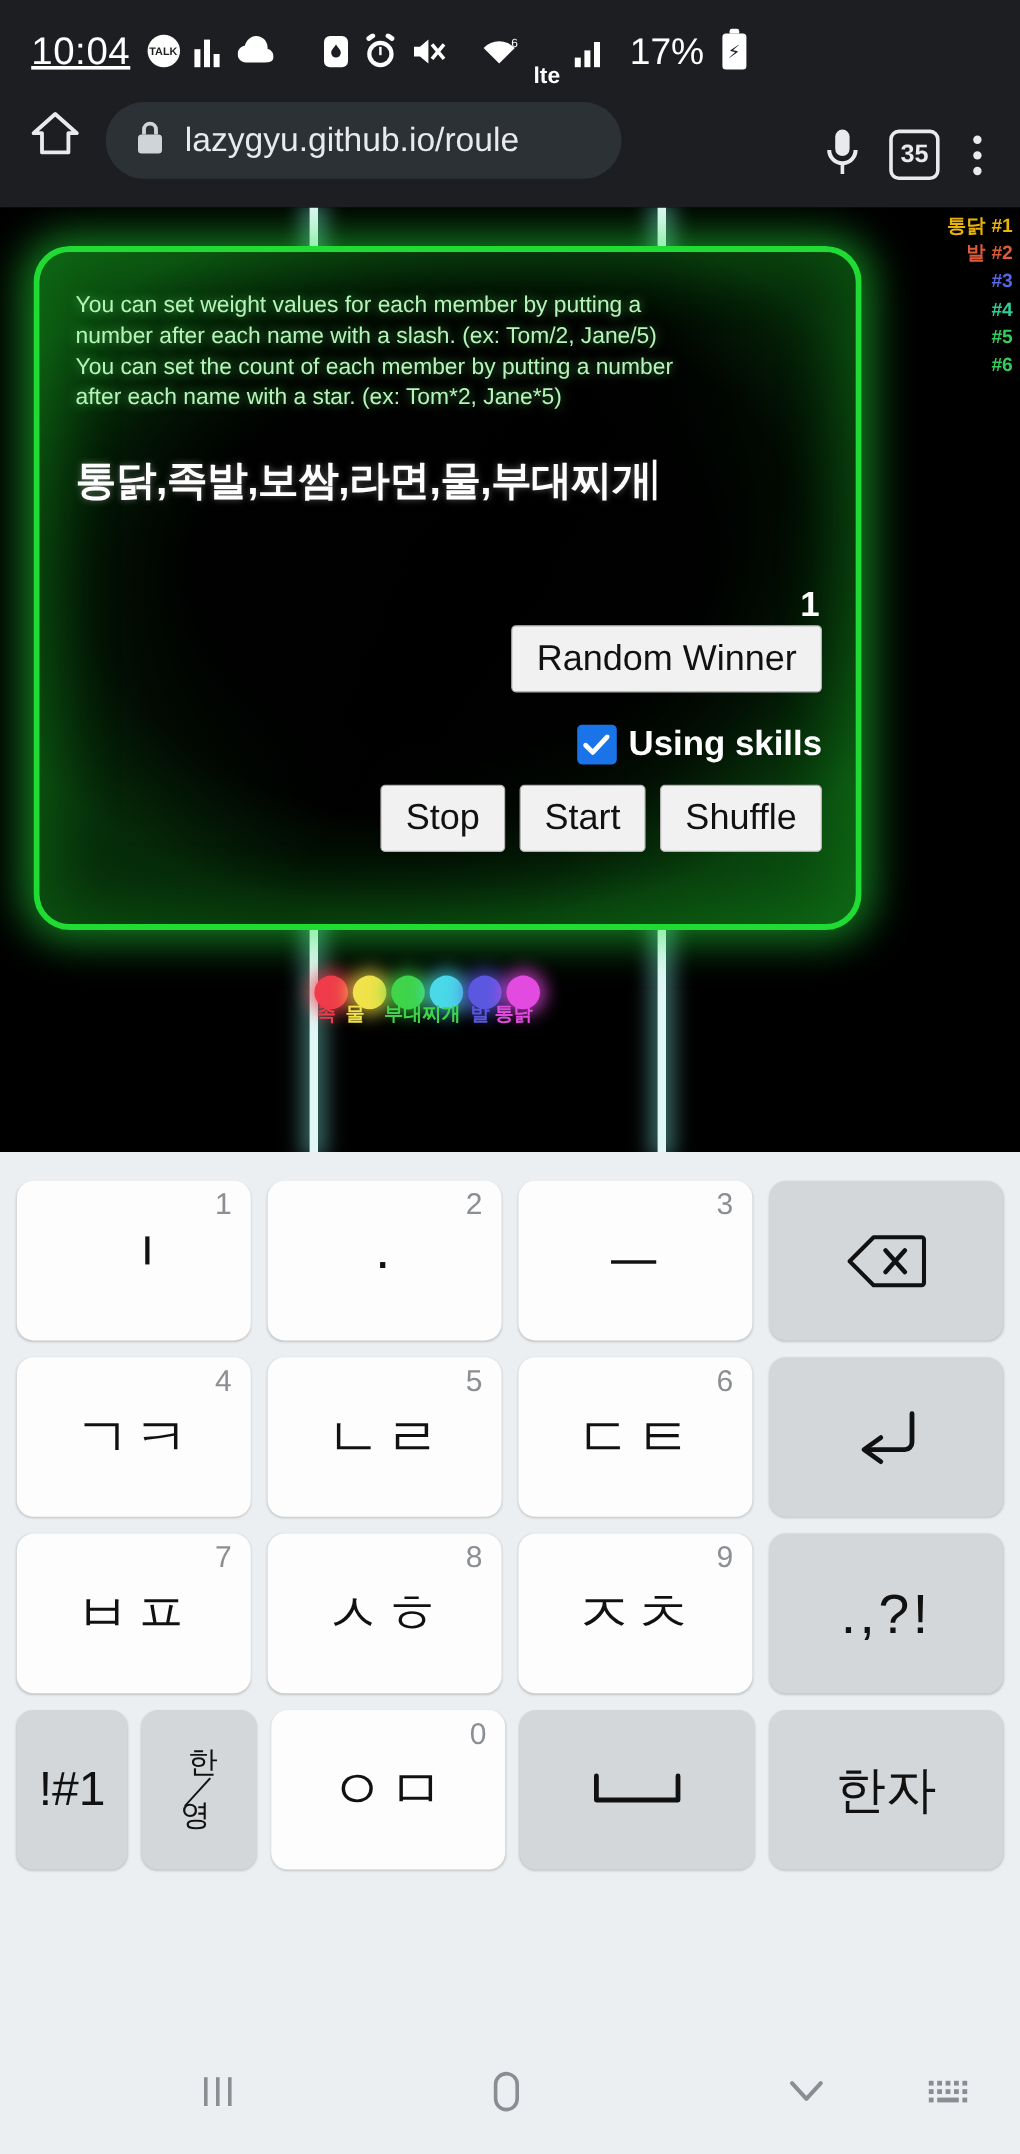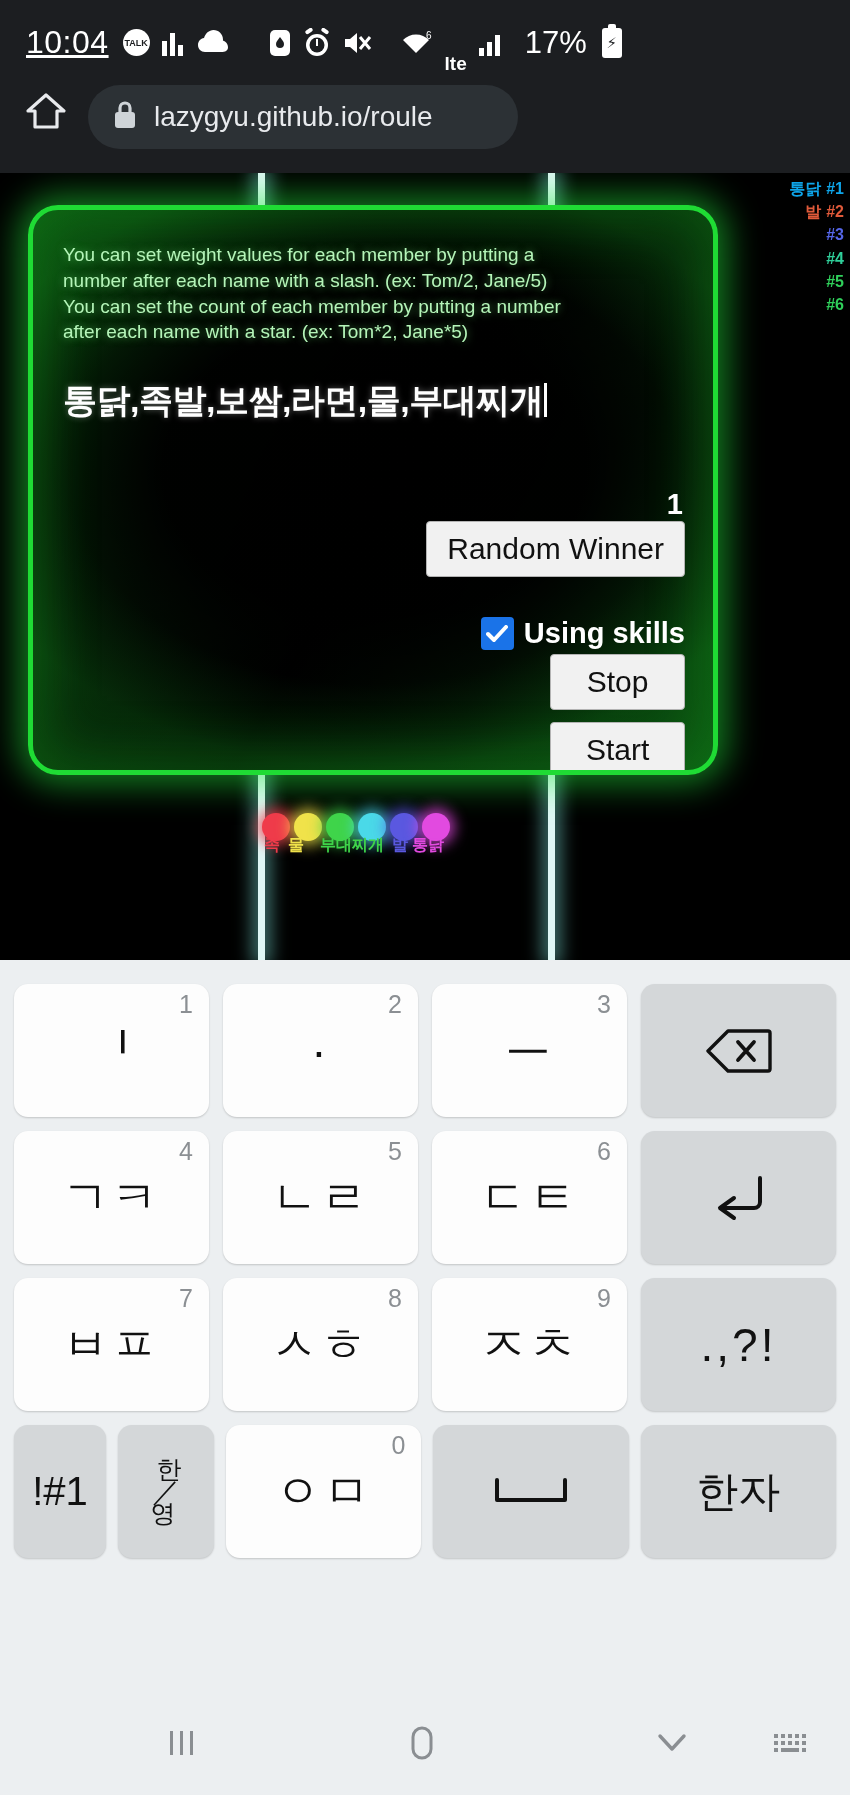--- a/index.html
+++ b/index.html
@@ -105,31 +105,31 @@
     color: #fff; font-size: 29px; font-weight: bold;
   }
   .winner-num { font-size: 29px; font-weight: bold; color: #fff; }
   .btn {
     background: #f1f1f1; border: 1px solid #b3b3b3; border-radius: 4px;
     color: #111; font-size: 30px; padding: 9px 20px;
     font-family: "Liberation Sans", sans-serif; line-height: 1.2;
   }
   .random-row { position: absolute; right: 28px; top: 311px; }
   .skills-row {
-    position: absolute; right: 28px; top: 407px;
+    position: absolute; right: 28px; top: 394px;
     display: flex; align-items: center; gap: 10px; text-align: center;
   }
   .cb {
     width: 33px; height: 33px; background: #1a73e8; border-radius: 4px;
     display: flex; align-items: center; justify-content: center;
   }
   .skills-label { color: #fff; font-size: 29px; font-weight: bold; }
   .ctrl-row {
     position: absolute; right: 28px; top: 444px;
-    display: flex; gap: 12px; flex-direction: column;
+    display: flex; gap: 12px;
   }
 
   
   .side-labels {
     position: absolute; right: 6px; top: 4px; width: 142px;
     text-align: right; font-size: 16px; font-weight: bold; line-height: 1.45;
   }
   .side-labels div { white-space: nowrap; }
   .sl-name { margin-right: 5px; }
 
@@ -256,29 +256,44 @@
     </span>
     <div class="omnibox">
       <span class="lock">
         <svg width="26" height="30" viewBox="0 0 26 30">
             <rect x="3" y="12" width="20" height="16" rx="3" fill="#cfd4d8"></rect>
             <path d="M8 12V8a5 5 0 0 1 10 0v4" fill="none" stroke="#cfd4d8" stroke-width="3.2"></path>
           </svg>
       </span>
       <span class="url">lazygyu.github.io/roule</span>
     </div>
+    <div class="bb-right">
+      <span>
+        <svg width="34" height="44" viewBox="0 0 34 44">
+            <rect x="11" y="3" width="12" height="22" rx="6" fill="#e8eaed"></rect>
+            <path d="M6 20a11 11 0 0 0 22 0" fill="none" stroke="#e8eaed" stroke-width="3.4"></path>
+            <rect x="15.5" y="31" width="3" height="9" fill="#e8eaed"></rect>
+          </svg>
+      </span>
+      <span class="tabcount">35</span>
+      <span class="kebab">
+          <i></i>
+          <i></i>
+          <i></i>
+        </span>
+    </div>
   </div>
 
   <div class="webview">
 
     <div class="rail left"></div>
     <div class="rail right"></div>
 
     <div class="side-labels">
-      <div style="color:#0ea5e9">
+      <div style="color:#eab308">
         <span class="sl-name">통닭</span><span>#1</span>
       </div>
       <div style="color:#e05a3a">
         <span class="sl-name">발</span><span>#2</span>
       </div>
       <div style="color:#5566e8">
         <span>#3</span>
       </div>
       <div style="color:#2fcf9a">
         <span>#4</span>

